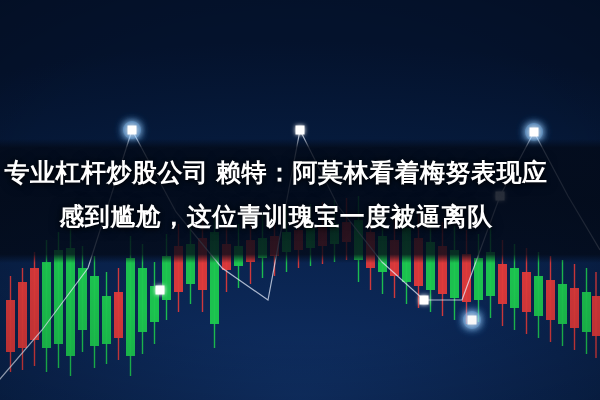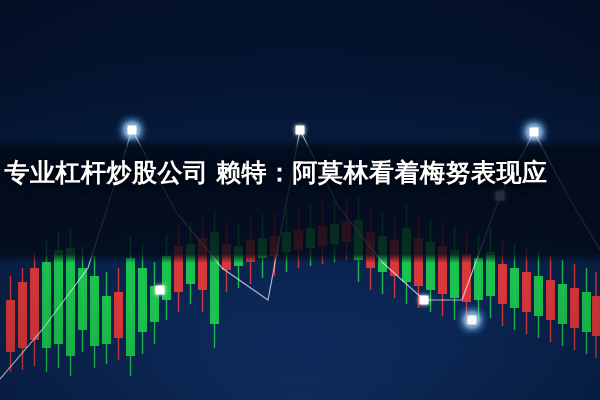--- a/index.html
+++ b/index.html
@@ -210,15 +210,16 @@
         <rect x="467.5" y="315.5" width="9" height="9" fill="#ffffff" filter="url(#glow-strong)"></rect>
       </g>
   </svg>
 
   <div id="bg-vignette"></div>
 
   <div id="text-scrim"></div>
 
   <div id="headline">
     <span class="headline-line">专业杠杆炒股公司 赖特：阿莫林看着梅努表现应</span>
+    <span class="headline-line">感到尴尬，这位青训瑰宝一度被逼离队</span>
   </div>
 
 </div>
 
 </body></html>

